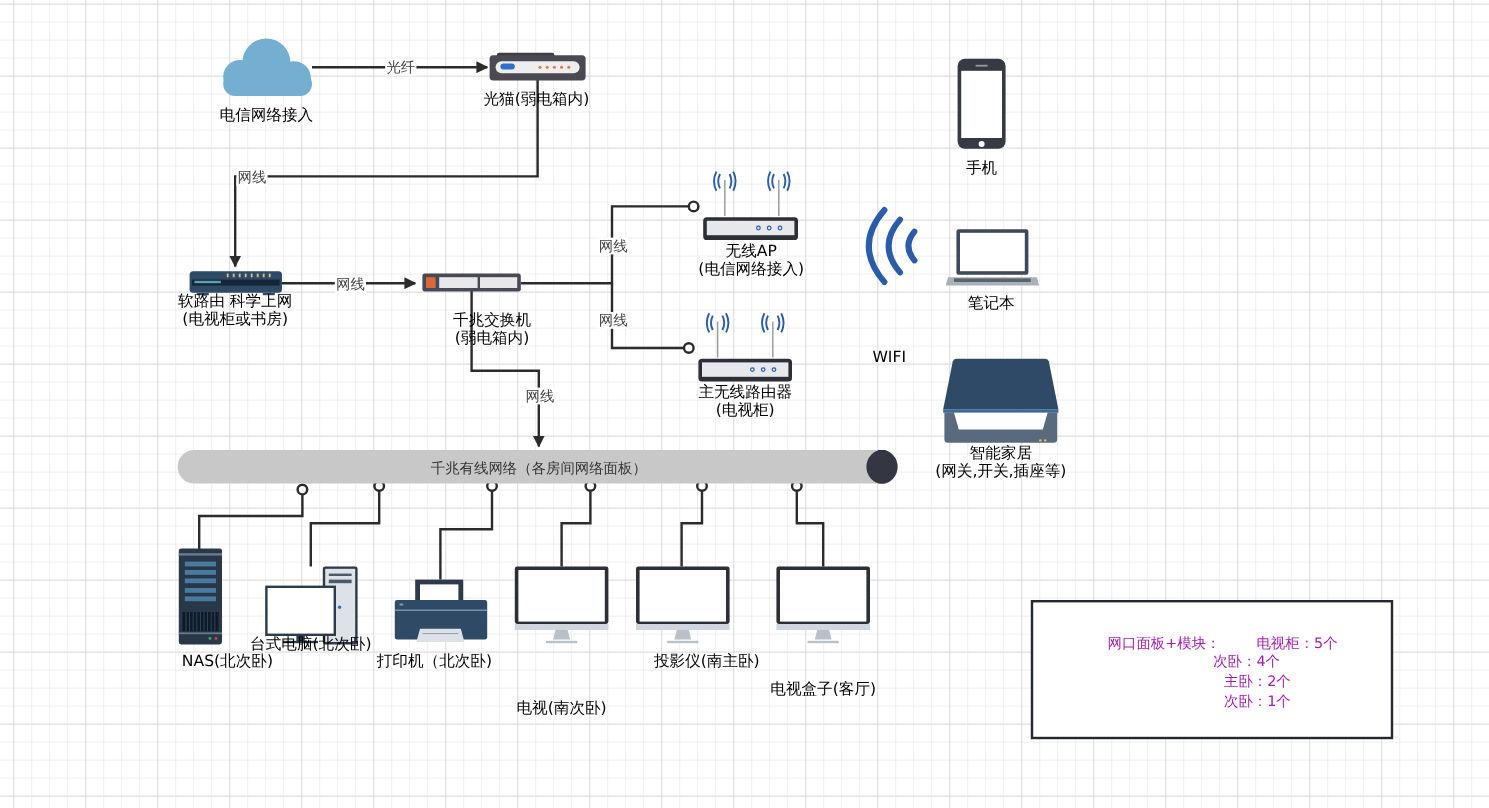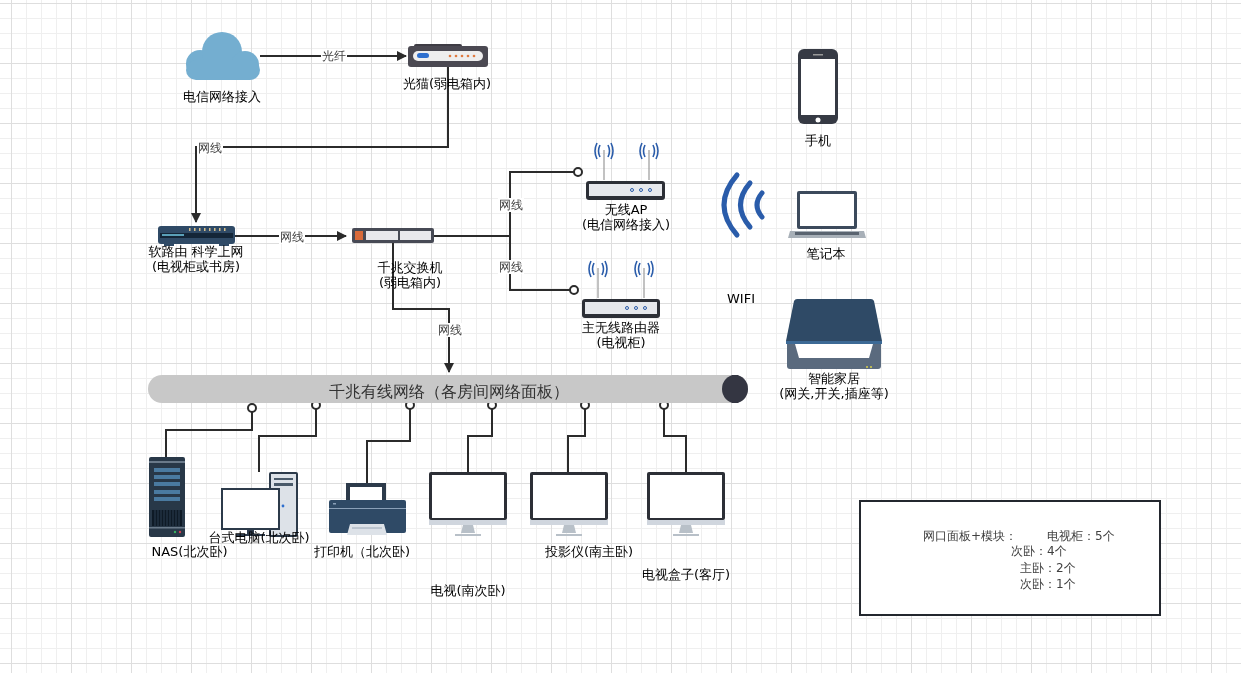--- a/index.html
+++ b/index.html
@@ -12,23 +12,23 @@
       linear-gradient(to right, #efefef 1px, transparent 1px),
       linear-gradient(to bottom, #efefef 1px, transparent 1px);
     background-size: 60px 60px, 60px 60px, 15px 15px, 15px 15px;
     background-position: 11px 3px, 11px 3px, 11px 3px, 11px 3px;
     font-family: "DejaVu Sans", "Liberation Sans", sans-serif;
     color:#333;
   }
   svg#canvas { position:absolute; left:0; top:0; }
   .lbl { position:absolute; font-size:13px; color:#000000; text-align:center; white-space:nowrap; line-height:15px; transform:translateX(-50%); }
   .edge-lbl { position:absolute; font-size:12px; color:#404040; background:#fff; padding:0 1px; line-height:14px; white-space:nowrap; transform:translate(-50%,-50%); }
-  .bus-lbl { position:absolute; left:449px; top:382px; font-size:16px; color:#333; transform:translateX(-50%); white-space:nowrap; }
+  .bus-lbl { position:absolute; left:449px; top:382px; font-size:12px; color:#333; transform:translateX(-50%); white-space:nowrap; }
   .note-box { position:absolute; left:859px; top:500px; width:302px; height:116px; border:2px solid #23272e; background:#fff; box-sizing:border-box; }
-  .note-text { position:absolute; font-size:12px; color:#404040; line-height:17px; white-space:nowrap; }
+  .note-text { position:absolute; font-size:12px; color:#a21caf; line-height:17px; white-space:nowrap; }
 </style>
 </head>
 <body>
 
 <svg id="canvas" width="1241" height="673">
   <defs>
     <marker id="arr" markerWidth="10" markerHeight="10" refX="9" refY="5" orient="auto" markerUnits="userSpaceOnUse">
       <path d="M0,0 L10,5 L0,10 z" fill="#2b2b2b"></path>
     </marker>
   </defs>

